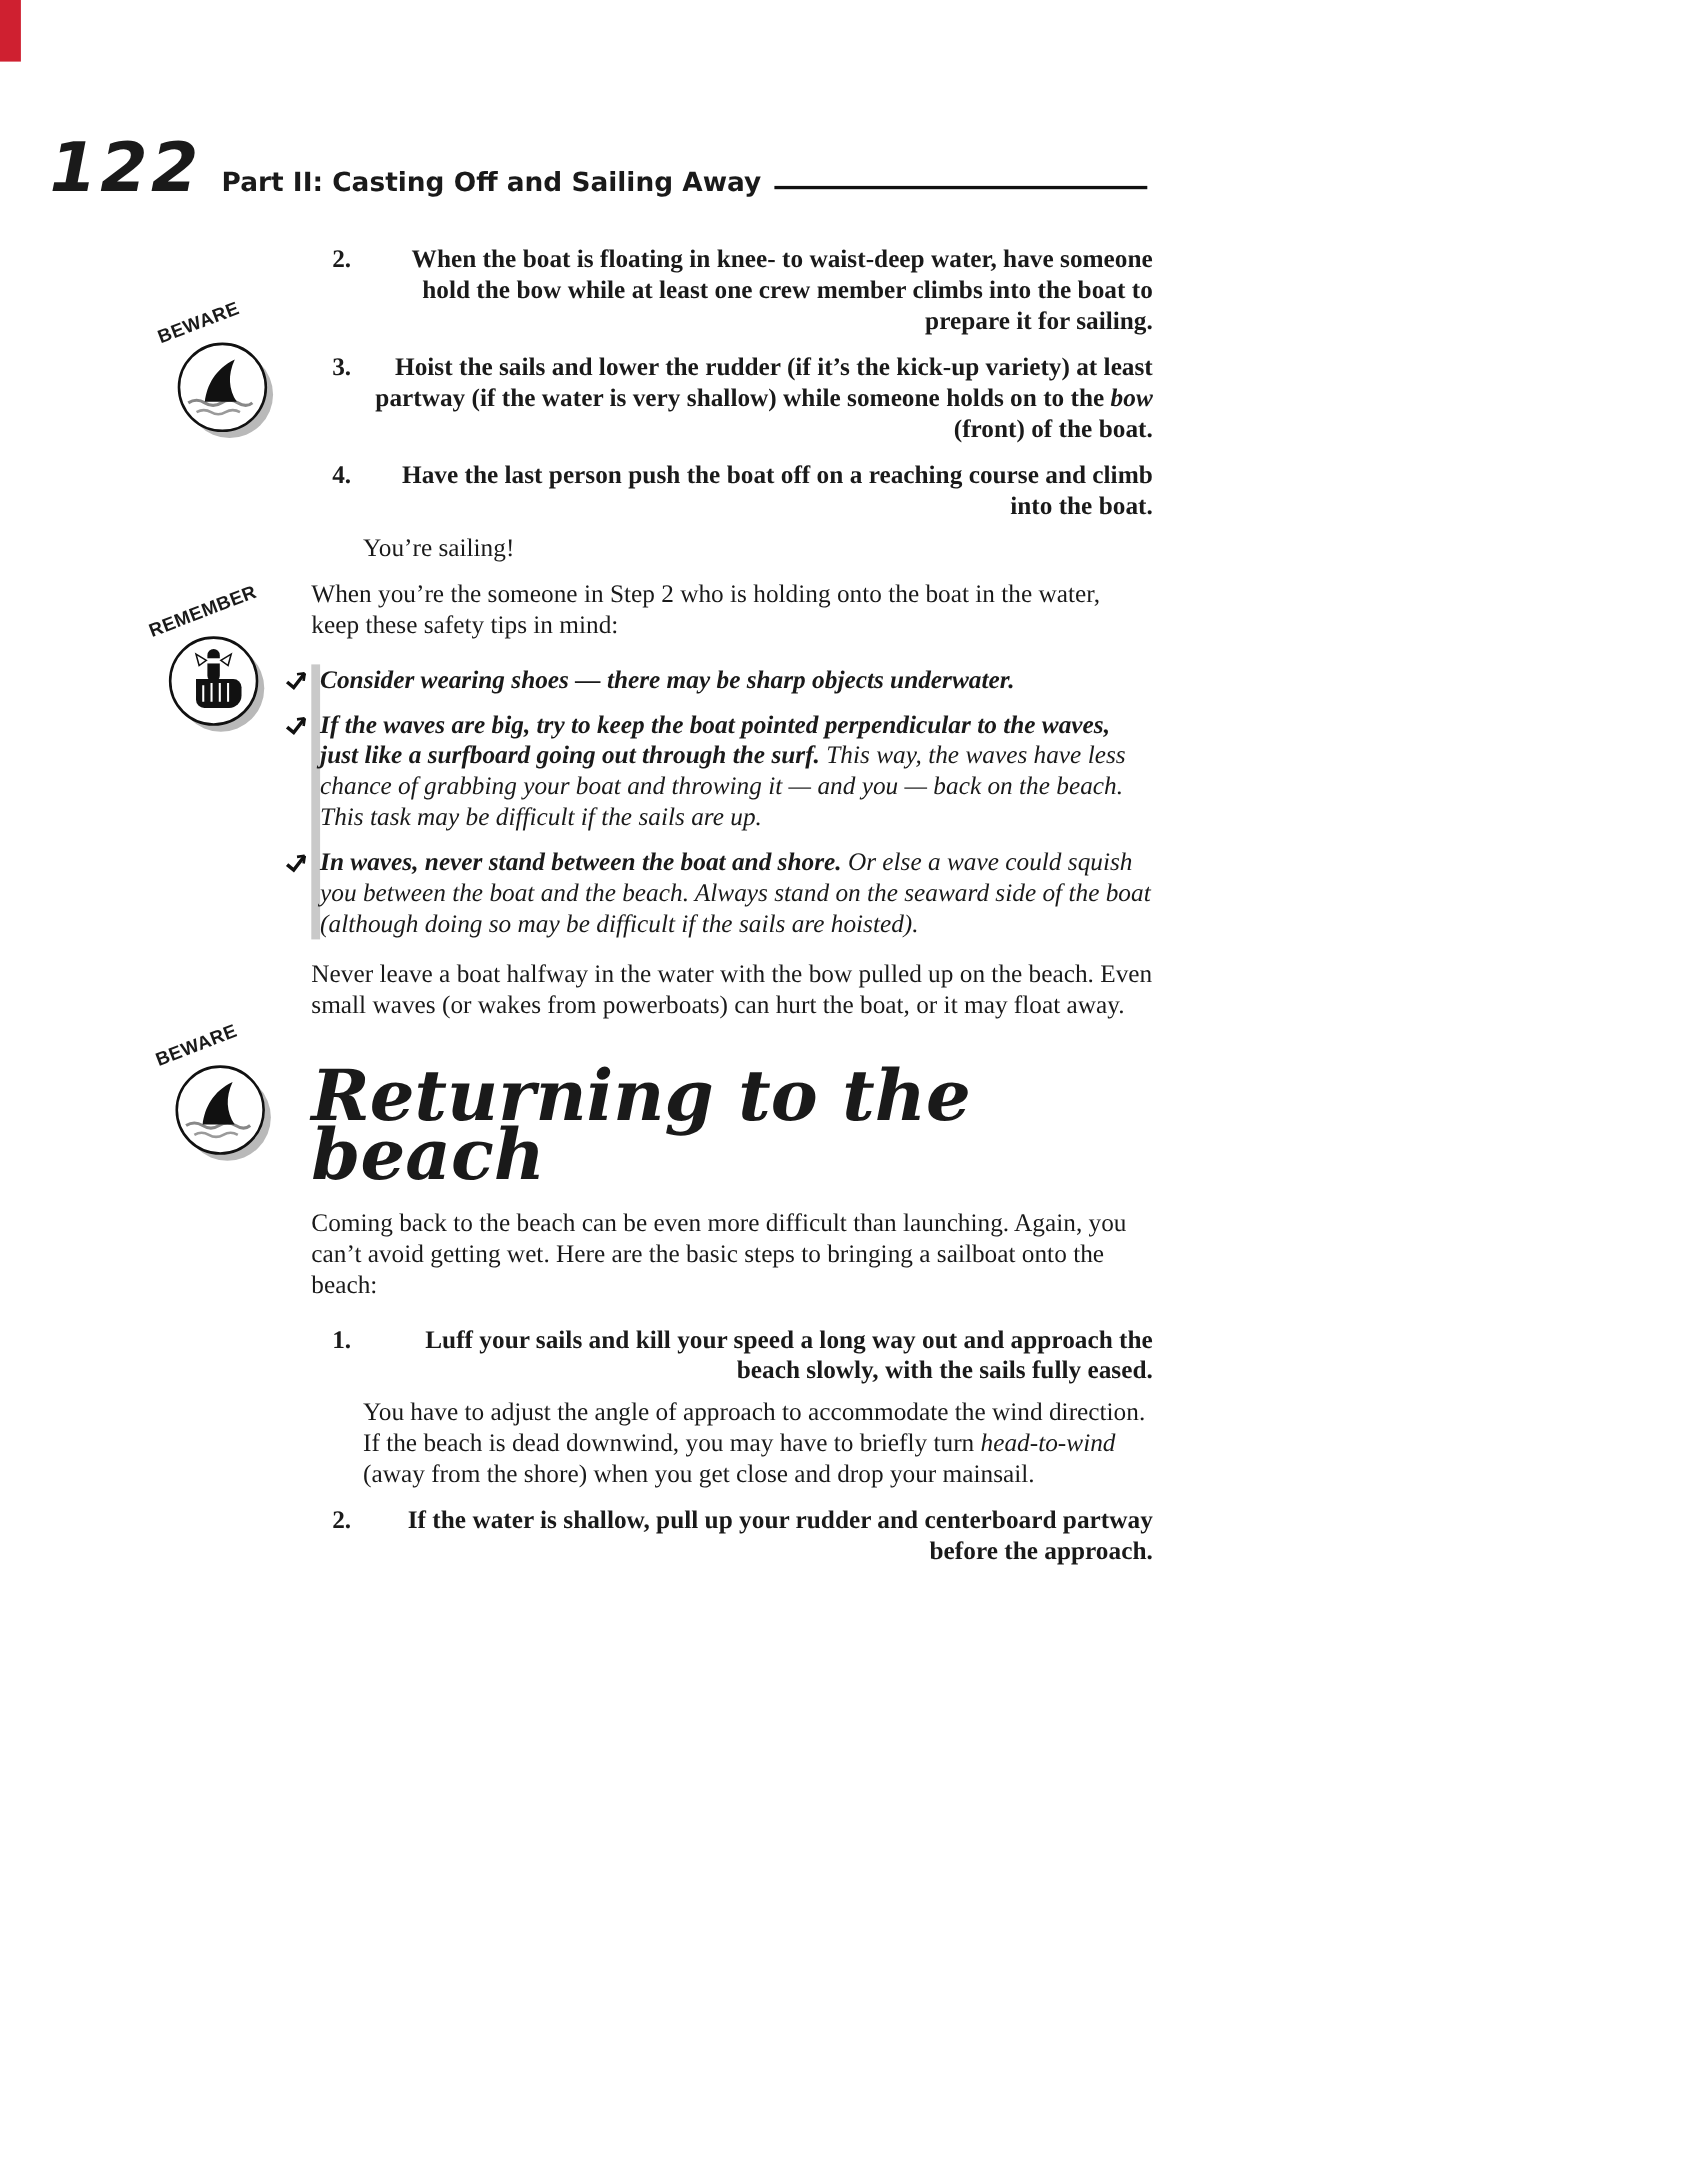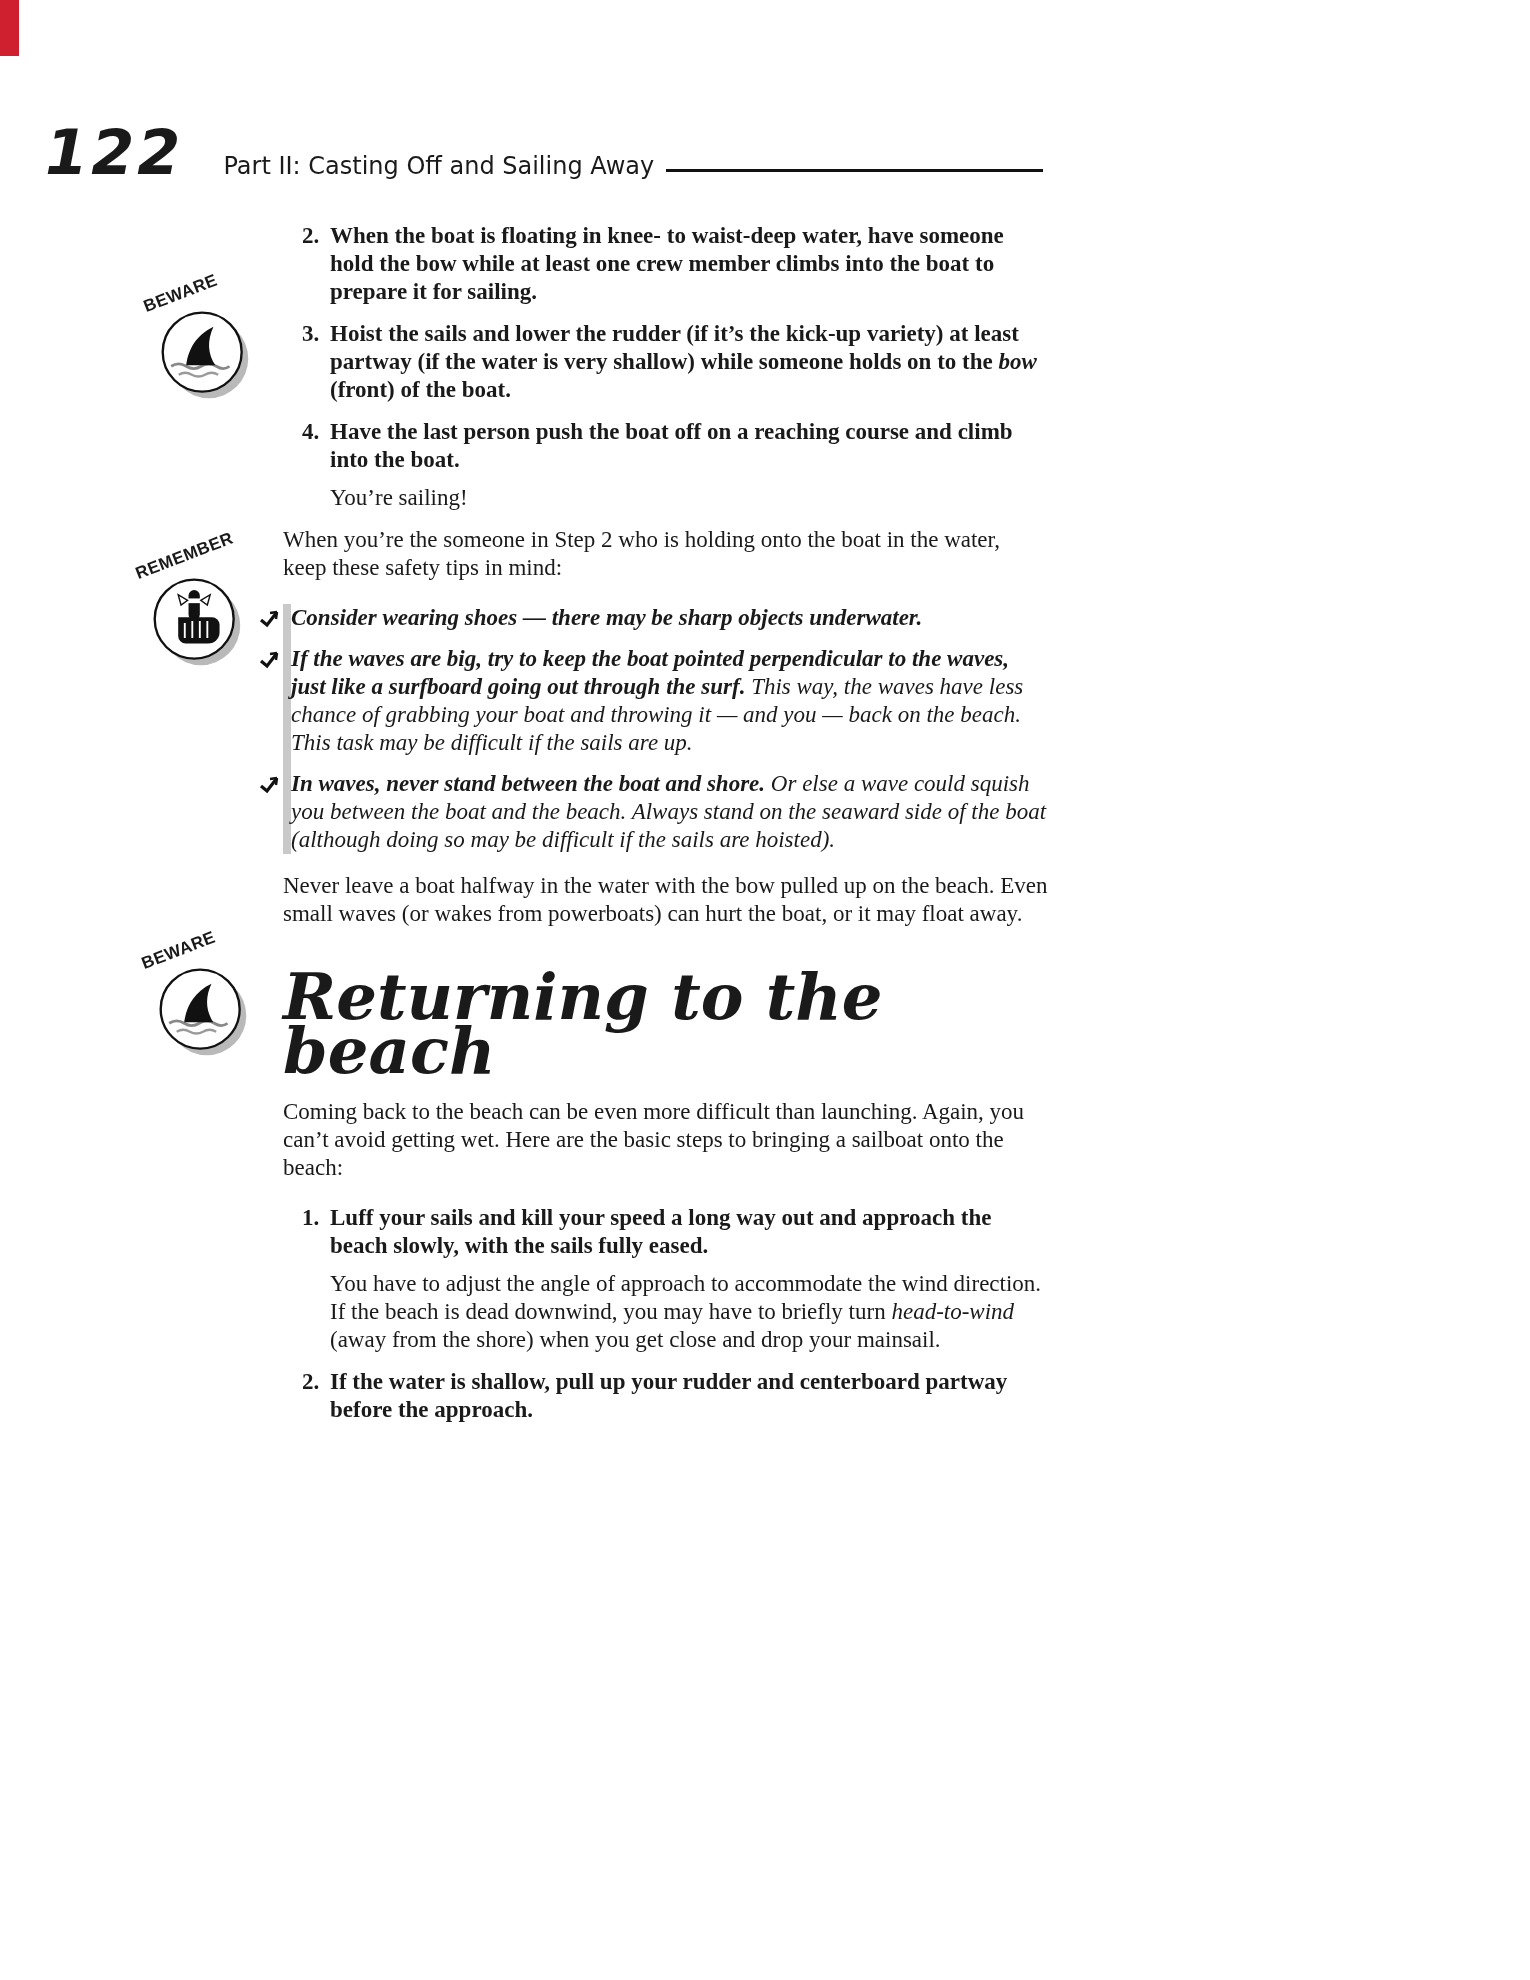--- a/index.html
+++ b/index.html
@@ -28,22 +28,22 @@
     display:flex;align-items:baseline;
   }
   .folio{
     font-family:"DejaVu Sans", sans-serif;
     font-weight:bold;font-style:italic;
     font-size:62px;line-height:1;letter-spacing:3px;
     flex:none;
   }
   .head-title{
     font-family:"DejaVu Sans", sans-serif;
-    font-weight:normal;font-size:24px;
-    margin-left:40px;white-space:nowrap;flex:none;
+    font-weight:bold;font-size:24px;
+    margin-left:18px;white-space:nowrap;flex:none;
   }
   .head-rule{
     flex:1;height:0;
     border-bottom:3px solid var(--rule);
     margin-left:12px;
     align-self:flex-end;
     margin-bottom:12px;
   }
   
   .margin-icon{position:absolute;width:118px;height:122px;}
@@ -62,21 +62,21 @@
   .content{
     position:absolute;left:283px;top:222px;width:765px;
     font-size:23px;line-height:28px;
   }
   .step{display:flex;margin-bottom:14px;}
   .step-num{
     flex:none;width:28px;margin-left:19px;
     font-weight:bold;
   }
   .step-text{flex:1;}
-  .step-lead{margin:0;font-weight:bold;}
+  .step-lead{margin:0;font-weight:bold;text-align:right;}
   .step-expl{margin:10px 0 0 0;font-weight:normal;}
   .para{margin:0 0 22px 0;}
   .intro-para{margin:6px 0 22px 0;}
   .tips{
     border-left:8px solid var(--tip-bar);
     margin:0 0 18px 0;
     font-style:italic;
   }
   .tip{position:relative;margin:0 0 13px 0;}
   .tip:last-child{margin-bottom:0;}

